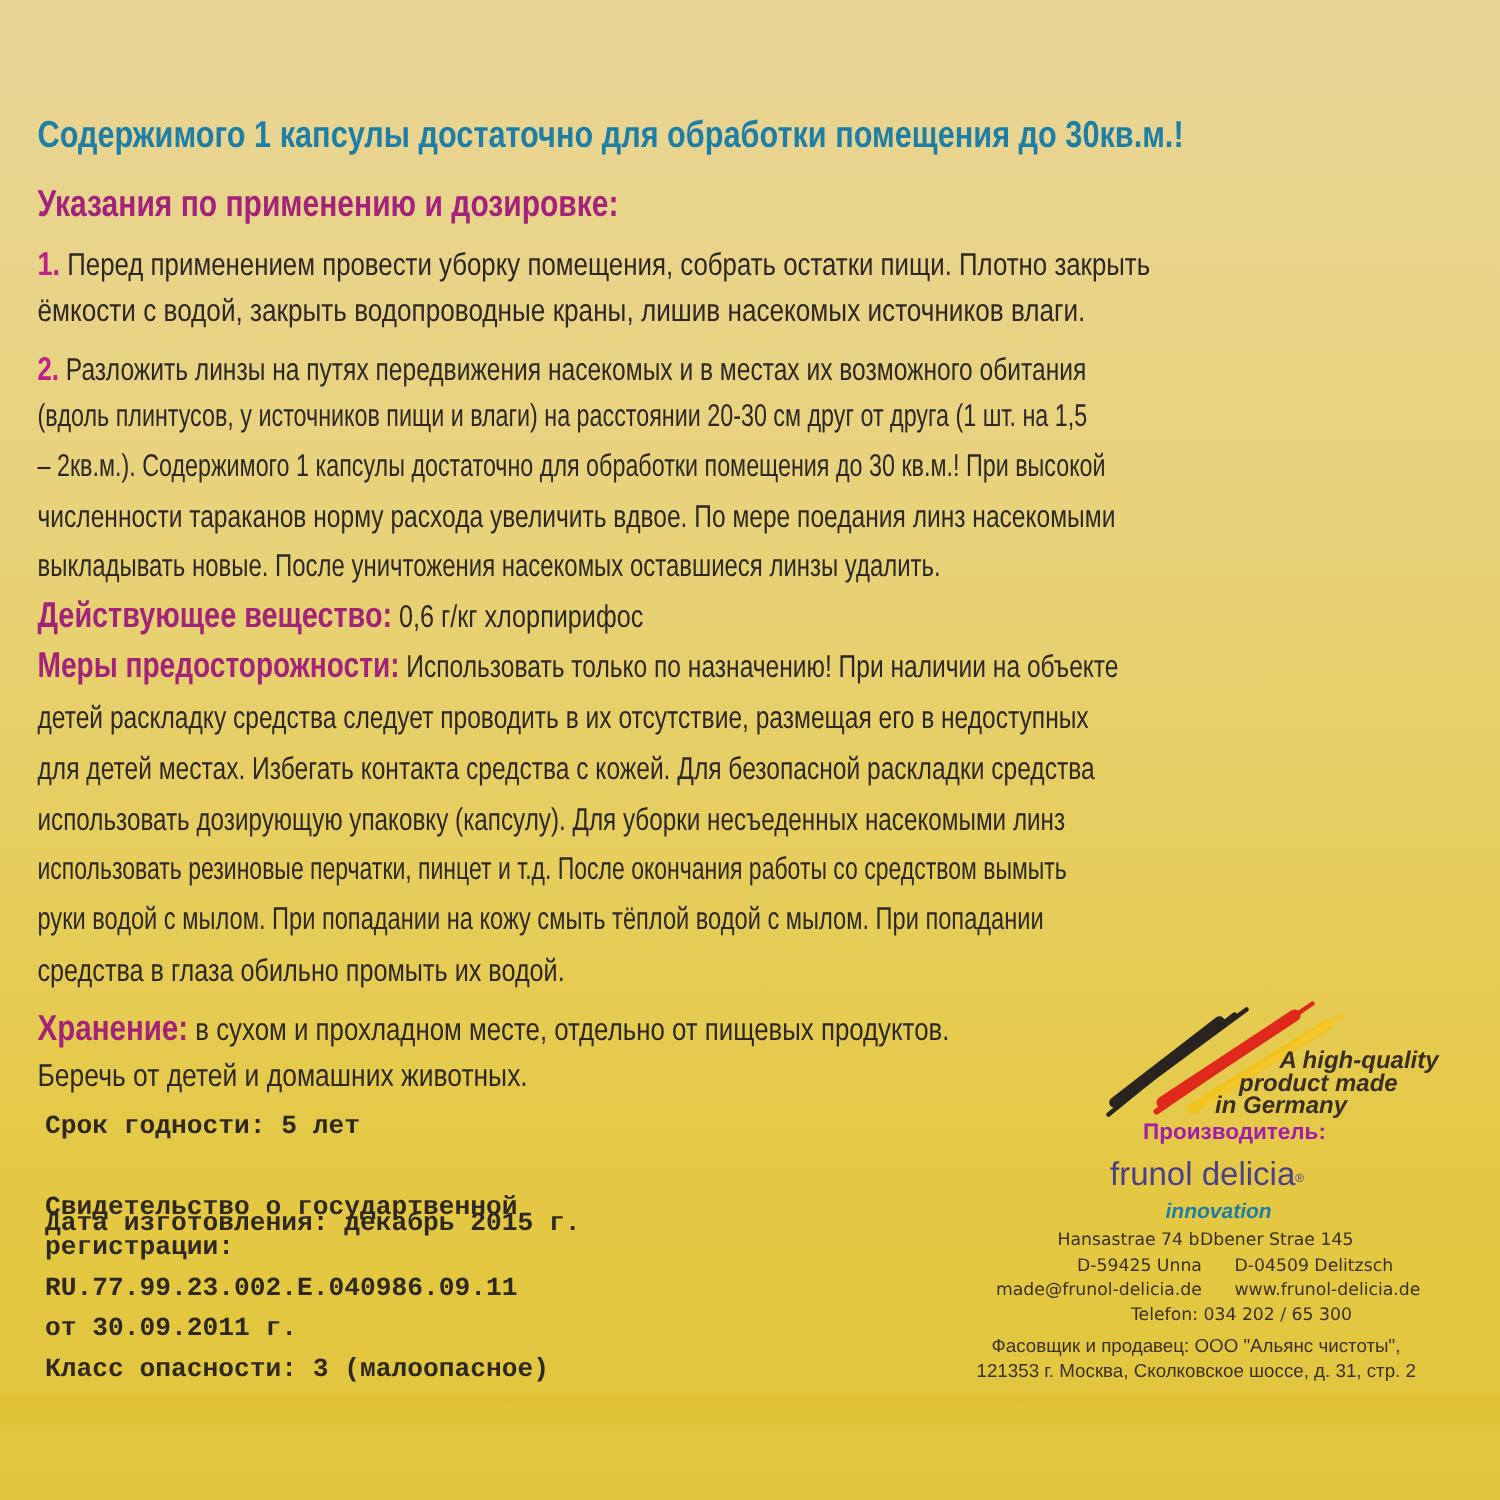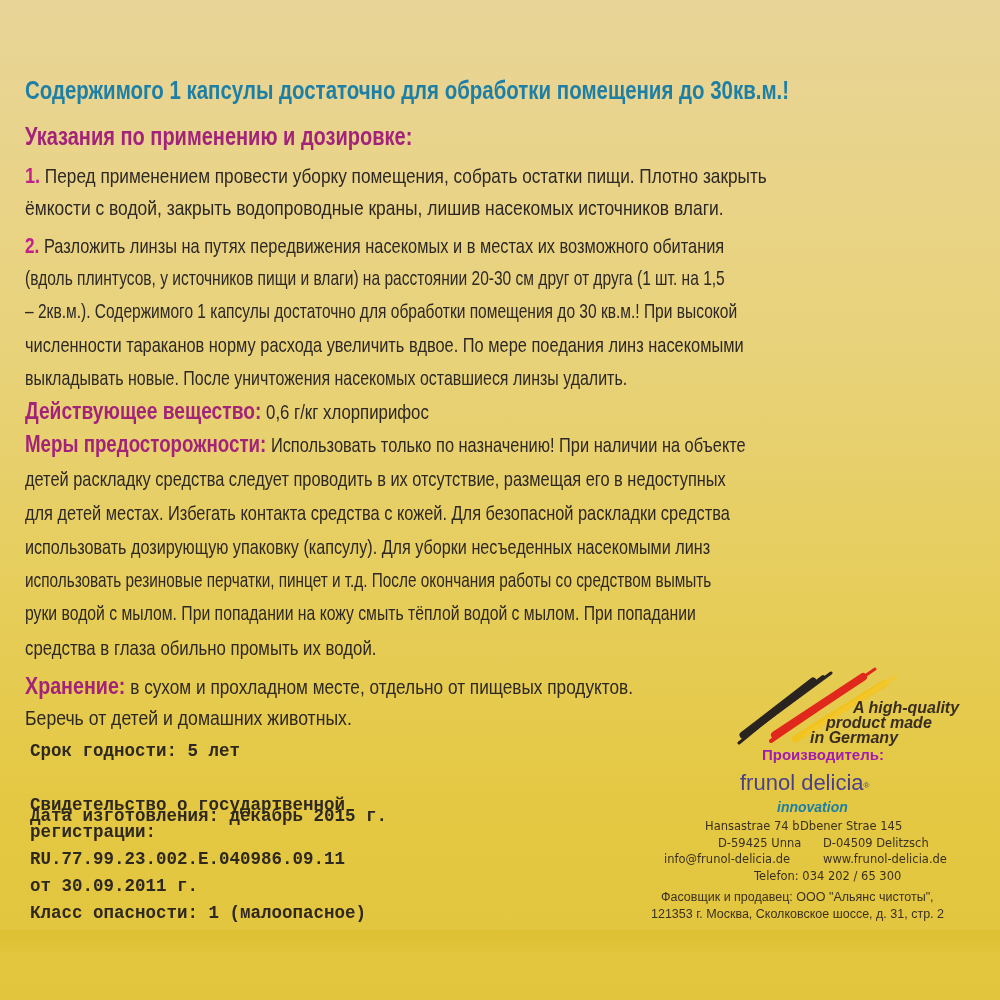--- a/index.html
+++ b/index.html
@@ -93,21 +93,21 @@
   <span>в сухом  и прохладном месте, отдельно от пищевых продуктов.</span>
 </div>
 <div class="line" style="top:706px; transform:scaleX(0.84);">Беречь от детей и домашних животных.</div>
 
 <div class="meta" style="top:741px;">Срок годности: 5 лет</div>
 <div class="meta" style="top:768px;margin-top:38px;">Дата изготовления: декабрь 2015 г.</div>
 <div class="meta" style="top:795px;">Свидетельство о государтвенной</div>
 <div class="meta" style="top:822px;">регистрации:</div>
 <div class="meta" style="top:849px;">RU.77.99.23.002.E.040986.09.11</div>
 <div class="meta" style="top:876px;">от 30.09.2011 г.</div>
-<div class="meta" style="top:903px;">Класс опасности: 1 (малоопасное)</div>
+<div class="meta" style="top:903px;">Класс опасности: 3 (малоопасное)</div>
 
 <svg class="flag" viewBox="0 0 230 90">
   <g stroke-linecap="round" fill="none">
     <path d="M8 72 L78 18" stroke="#2a2420" stroke-width="7"></path>
     <path d="M14 70 L88 14" stroke="#2a2420" stroke-width="4"></path>
     <path d="M4 80 L68 28" stroke="#2a2420" stroke-width="3"></path>
     <path d="M20 66 L96 10" stroke="#2a2420" stroke-width="3"></path>
     <path d="M40 72 L128 14" stroke="#e0281c" stroke-width="8"></path>
     <path d="M36 78 L118 22" stroke="#e0281c" stroke-width="4"></path>
     <path d="M50 68 L140 6" stroke="#e0281c" stroke-width="3"></path>
@@ -120,21 +120,21 @@
 <div class="hq" style="left:810px; top:729px;">in Germany</div>
 
 <div class="maker-label">Производитель:</div>
 <div class="brand">
   <span>frunol delicia</span><sup>®</sup>
 </div>
 <div class="innov">innovation</div>
 
 <div class="addr" style="left:705px; top:819px;">Hansastrae 74 b</div>
 <div class="addr" style="left:718px; top:836px;">D-59425 Unna</div>
-<div class="addr" style="left:664px; top:852px;">info@frunol-delicia.de</div>
+<div class="addr" style="left:664px; top:852px;">made@frunol-delicia.de</div>
 <div class="addr" style="left:800px; top:819px;">Dbener Strae 145</div>
 <div class="addr" style="left:823px; top:836px;">D-04509 Delitzsch</div>
 <div class="addr" style="left:823px; top:852px;text-align:center;">www.frunol-delicia.de</div>
 <div class="addr" style="left:754px; top:869px;">Telefon: 034 202 / 65 300</div>
 
 <div class="packer" style="left:661px; top:890px;">
   <b>Фасовщик и продавец:</b>
   <span>ООО "Альянс чистоты",</span>
 </div>
 <div class="packer" style="left:651px; top:907px;text-align:center;">121353 г. Москва, Сколковское шоссе, д. 31, стр. 2</div>

